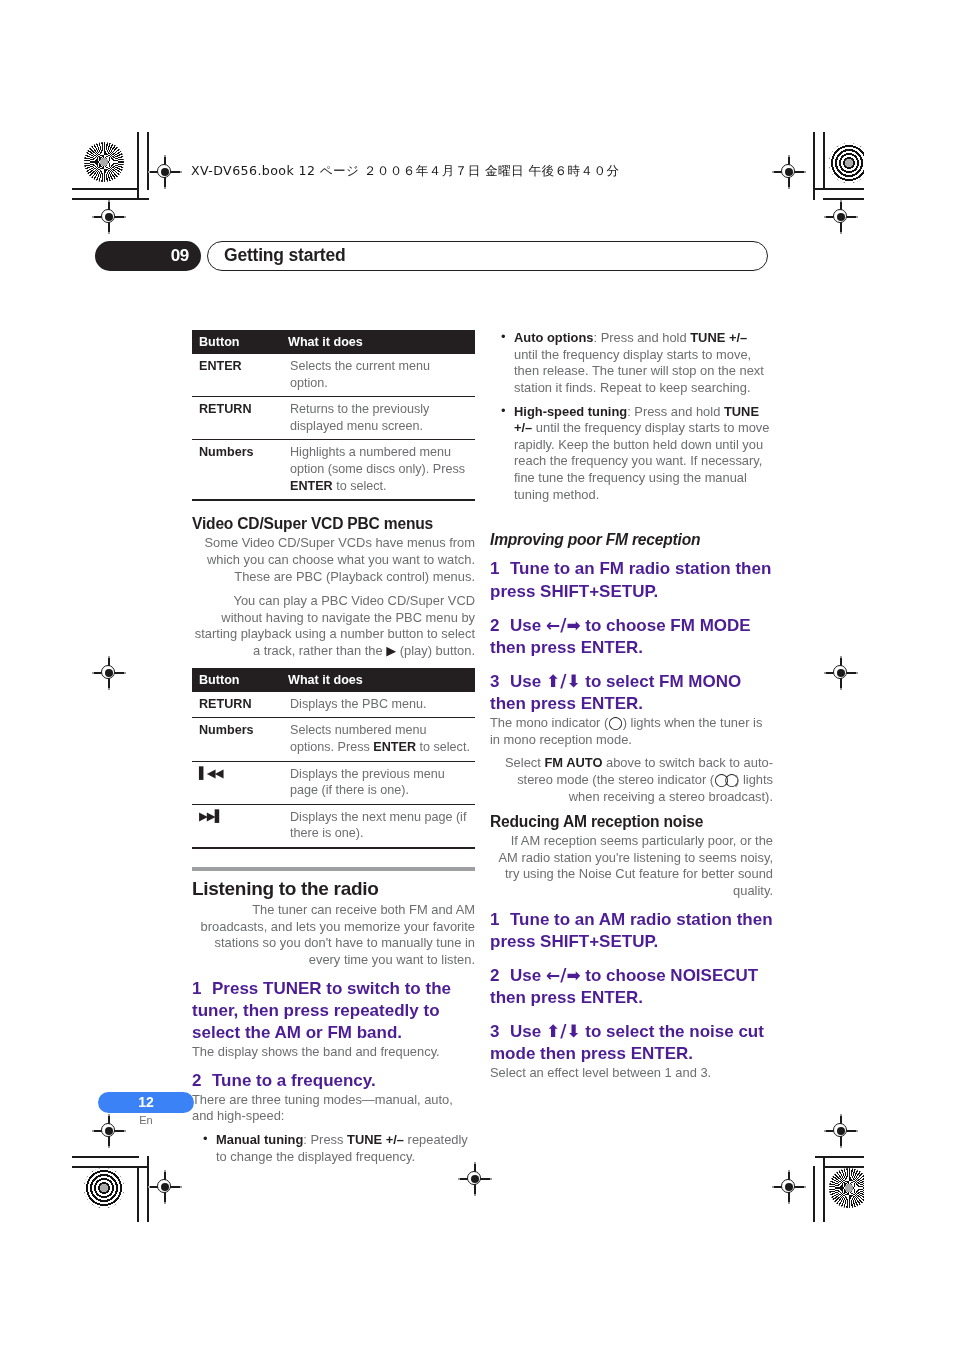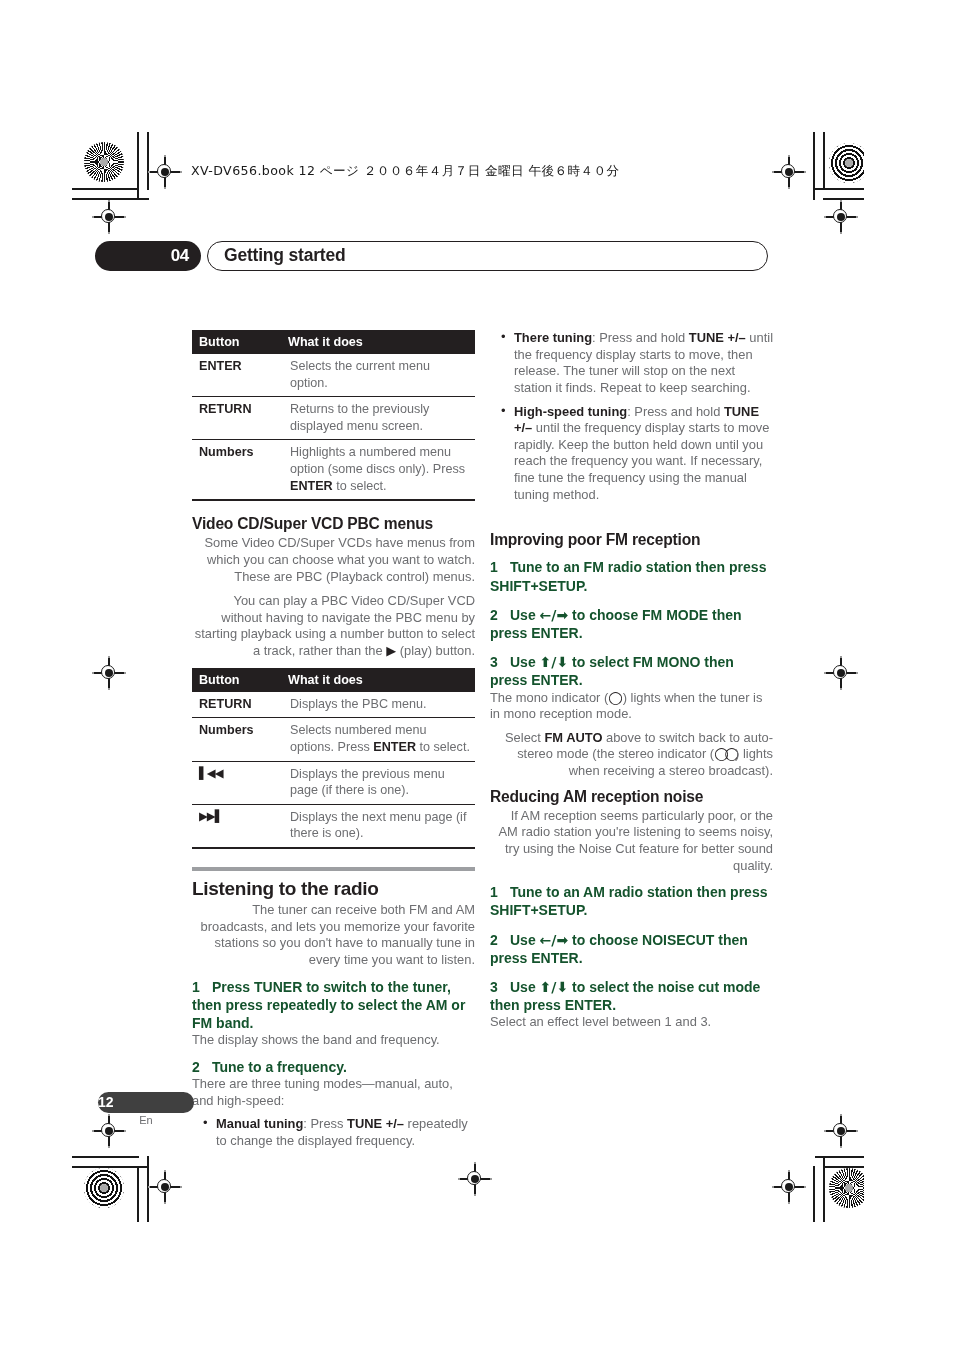--- a/index.html
+++ b/index.html
@@ -216,23 +216,23 @@
   }
   p.body {
     font-size: 12.9px;
     line-height: 1.29;
     color: #6d6e71;
     margin: 0 0 8px 0;
     text-align: right;
   }
   p.body b { color: #231f20; }
   p.step {
-    font-size: 14px;
+    font-size: 17px;
     line-height: 1.3;
-    color: #14532d;
+    color: #4c1d95;
     font-weight: bold;
     margin: 9px 0 0 0;
   }
   p.step .num {
     display: inline-block;
     width: 20px;
   }
   p.substep {
     font-size: 12.9px;
     line-height: 1.29;
@@ -270,26 +270,27 @@
     color: #231f20;
   }
 
   
   .page-pill {
     position: absolute;
     left: 98px;
     top: 1092px;
     width: 96px;
     height: 21px;
-    background: #404040;
+    background: #3b82f6;
     border-radius: 11px;
     color: #fff;
     font-weight: bold;
     font-size: 14px;
     line-height: 21px;
+    text-align: center;
   }
   .page-lang {
     position: absolute;
     left: 98px;
     top: 1114px;
     width: 96px;
     text-align: center;
     font-size: 11px;
     color: #6d6e71;
   }
@@ -411,21 +412,21 @@
       <div class="vx"></div>
       <div class="hx2"></div>
       <div class="vx2"></div>
     <div class="ring"></div>
       <div class="dotc"></div>
   </div>
 
   <div class="book-line">XV-DV656.book  12 ページ  ２００６年４月７日  金曜日  午後６時４０分</div>
 
   <div class="chapter-banner">
-    <div class="chapter-num-pill">04</div>
+    <div class="chapter-num-pill">09</div>
     <div class="chapter-title-pill">Getting started</div>
   </div>
 
   <div class="col col-left">
 
     <table class="btn-table">
       <thead>
         <tr>
           <th class="c1">Button</th>
           <th class="c2">What it does</th>
@@ -490,25 +491,25 @@
 
     <ul class="bullets">
       <li><b>Manual tuning</b><span>: Press </span><b>TUNE +/–</b><span> repeatedly to change the displayed frequency.</span></li>
     </ul>
 
   </div>
 
   <div class="col col-right">
 
     <ul class="bullets" style="margin-top:0;">
-      <li><b>There tuning</b><span>: Press and hold </span><b>TUNE +/–</b><span> until the frequency display starts to move, then release. The tuner will stop on the next station it finds. Repeat to keep searching.</span></li>
+      <li><b>Auto options</b><span>: Press and hold </span><b>TUNE +/–</b><span> until the frequency display starts to move, then release. The tuner will stop on the next station it finds. Repeat to keep searching.</span></li>
       <li><b>High-speed tuning</b><span>: Press and hold </span><b>TUNE +/–</b><span> until the frequency display starts to move rapidly. Keep the button held down until you reach the frequency you want. If necessary, fine tune the frequency using the manual tuning method.</span></li>
     </ul>
 
-    <h2 class="sec-head" style="margin-top:28px;">Improving poor FM reception</h2>
+    <h2 class="sec-head" style="margin-top:28px;font-style:italic;">Improving poor FM reception</h2>
 
     <p class="step"><span class="num">1</span><span>Tune to an FM radio station then press SHIFT+SETUP.</span></p>
 
     <p class="step" style="margin-top:11px;"><span class="num">2</span><span>Use </span><span class="arrowg">←/➡</span><span> to choose FM MODE then press ENTER.</span></p>
 
     <p class="step" style="margin-top:11px;"><span class="num">3</span><span>Use </span><span class="arrowg">⬆/⬇</span><span> to select FM MONO then press ENTER.</span></p>
     <p class="substep"><span>The mono indicator (</span><span class="ind-mono">◯</span><span>) lights when the tuner is in mono reception mode.</span></p>
 
     <p class="body"><span>Select </span><b>FM AUTO</b><span> above to switch back to auto-stereo mode (the stereo indicator (</span><span class="ind-stereo" style="letter-spacing:-4px;">◯◯</span><span>) lights when receiving a stereo broadcast).</span></p>
 

